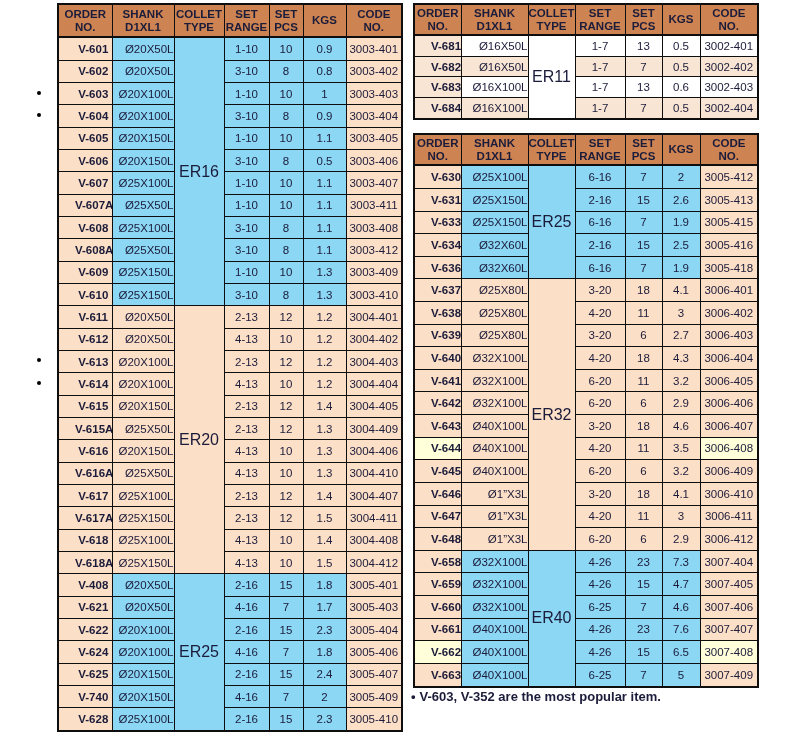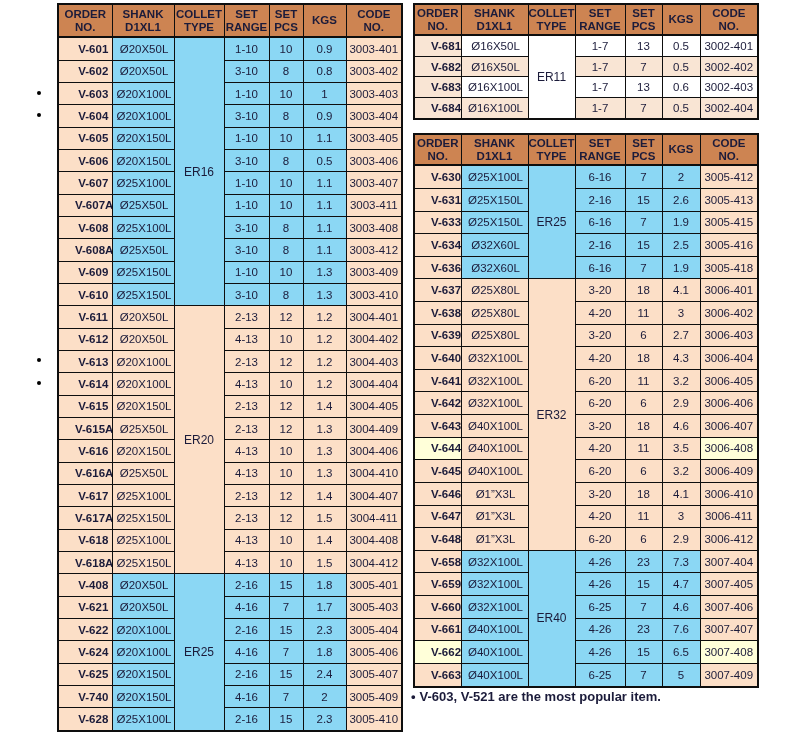--- a/index.html
+++ b/index.html
@@ -18,22 +18,22 @@
   #tbl-right-top{height:117px;}
   #tbl-right-main{height:555px;}
   th,td{border:1px solid var(--line);overflow:hidden;white-space:nowrap;padding:0;}
   th{background:var(--hdr);font-weight:bold;font-size:11.5px;line-height:12.5px;
      text-align:center;vertical-align:middle;border-bottom:2px solid var(--line);padding:2px 0;}
   #tbl-left thead tr{height:33px;}
   #tbl-right-top thead tr{height:31px;}
   #tbl-right-main thead tr{height:31px;}
   td{font-size:11.5px;text-align:center;vertical-align:middle;}
   .c-order{font-weight:bold;padding-left:16px;}
-  .c-shank{text-align:center;padding-left:2px;}
-  .c-collet{font-size:12px;}
+  .c-shank{text-align:right;padding-left:2px;}
+  .c-collet{font-size:16px;}
   .bg-blue{background:var(--blue);}
   .bg-peach{background:var(--peach);}
   .bg-tint{background:var(--tint);}
   .bg-white{background:#fff;}
   .bg-yellow{background:var(--yellow);}
   .notes{position:absolute;left:411px;top:690px;font-weight:bold;font-size:13px;line-height:14.8px;}
   .note-line{white-space:nowrap;}
   .note-bullet{margin-right:4px;}
   .row-dot{position:absolute;width:4px;height:4px;border-radius:50%;background:#000;left:-20px;}
 </style>
@@ -652,16 +652,16 @@
             <td class="c-range bg-blue">6-25</td>
             <td class="c-pcs bg-blue">7</td>
             <td class="c-kgs bg-blue">5</td>
             <td class="c-code bg-peach">3007-409</td>
           </tr>
         </tbody>
     </table>
   </div>
 
   <div class="notes">
-      <div class="note-line"><span class="note-bullet">•</span><span>V-603, V-521 are the most popular item.</span></div>
+      <div class="note-line"><span class="note-bullet">•</span><span>V-603, V-352 are the most popular item.</span></div>
     </div>
 
 </div>
 
 </body></html>

